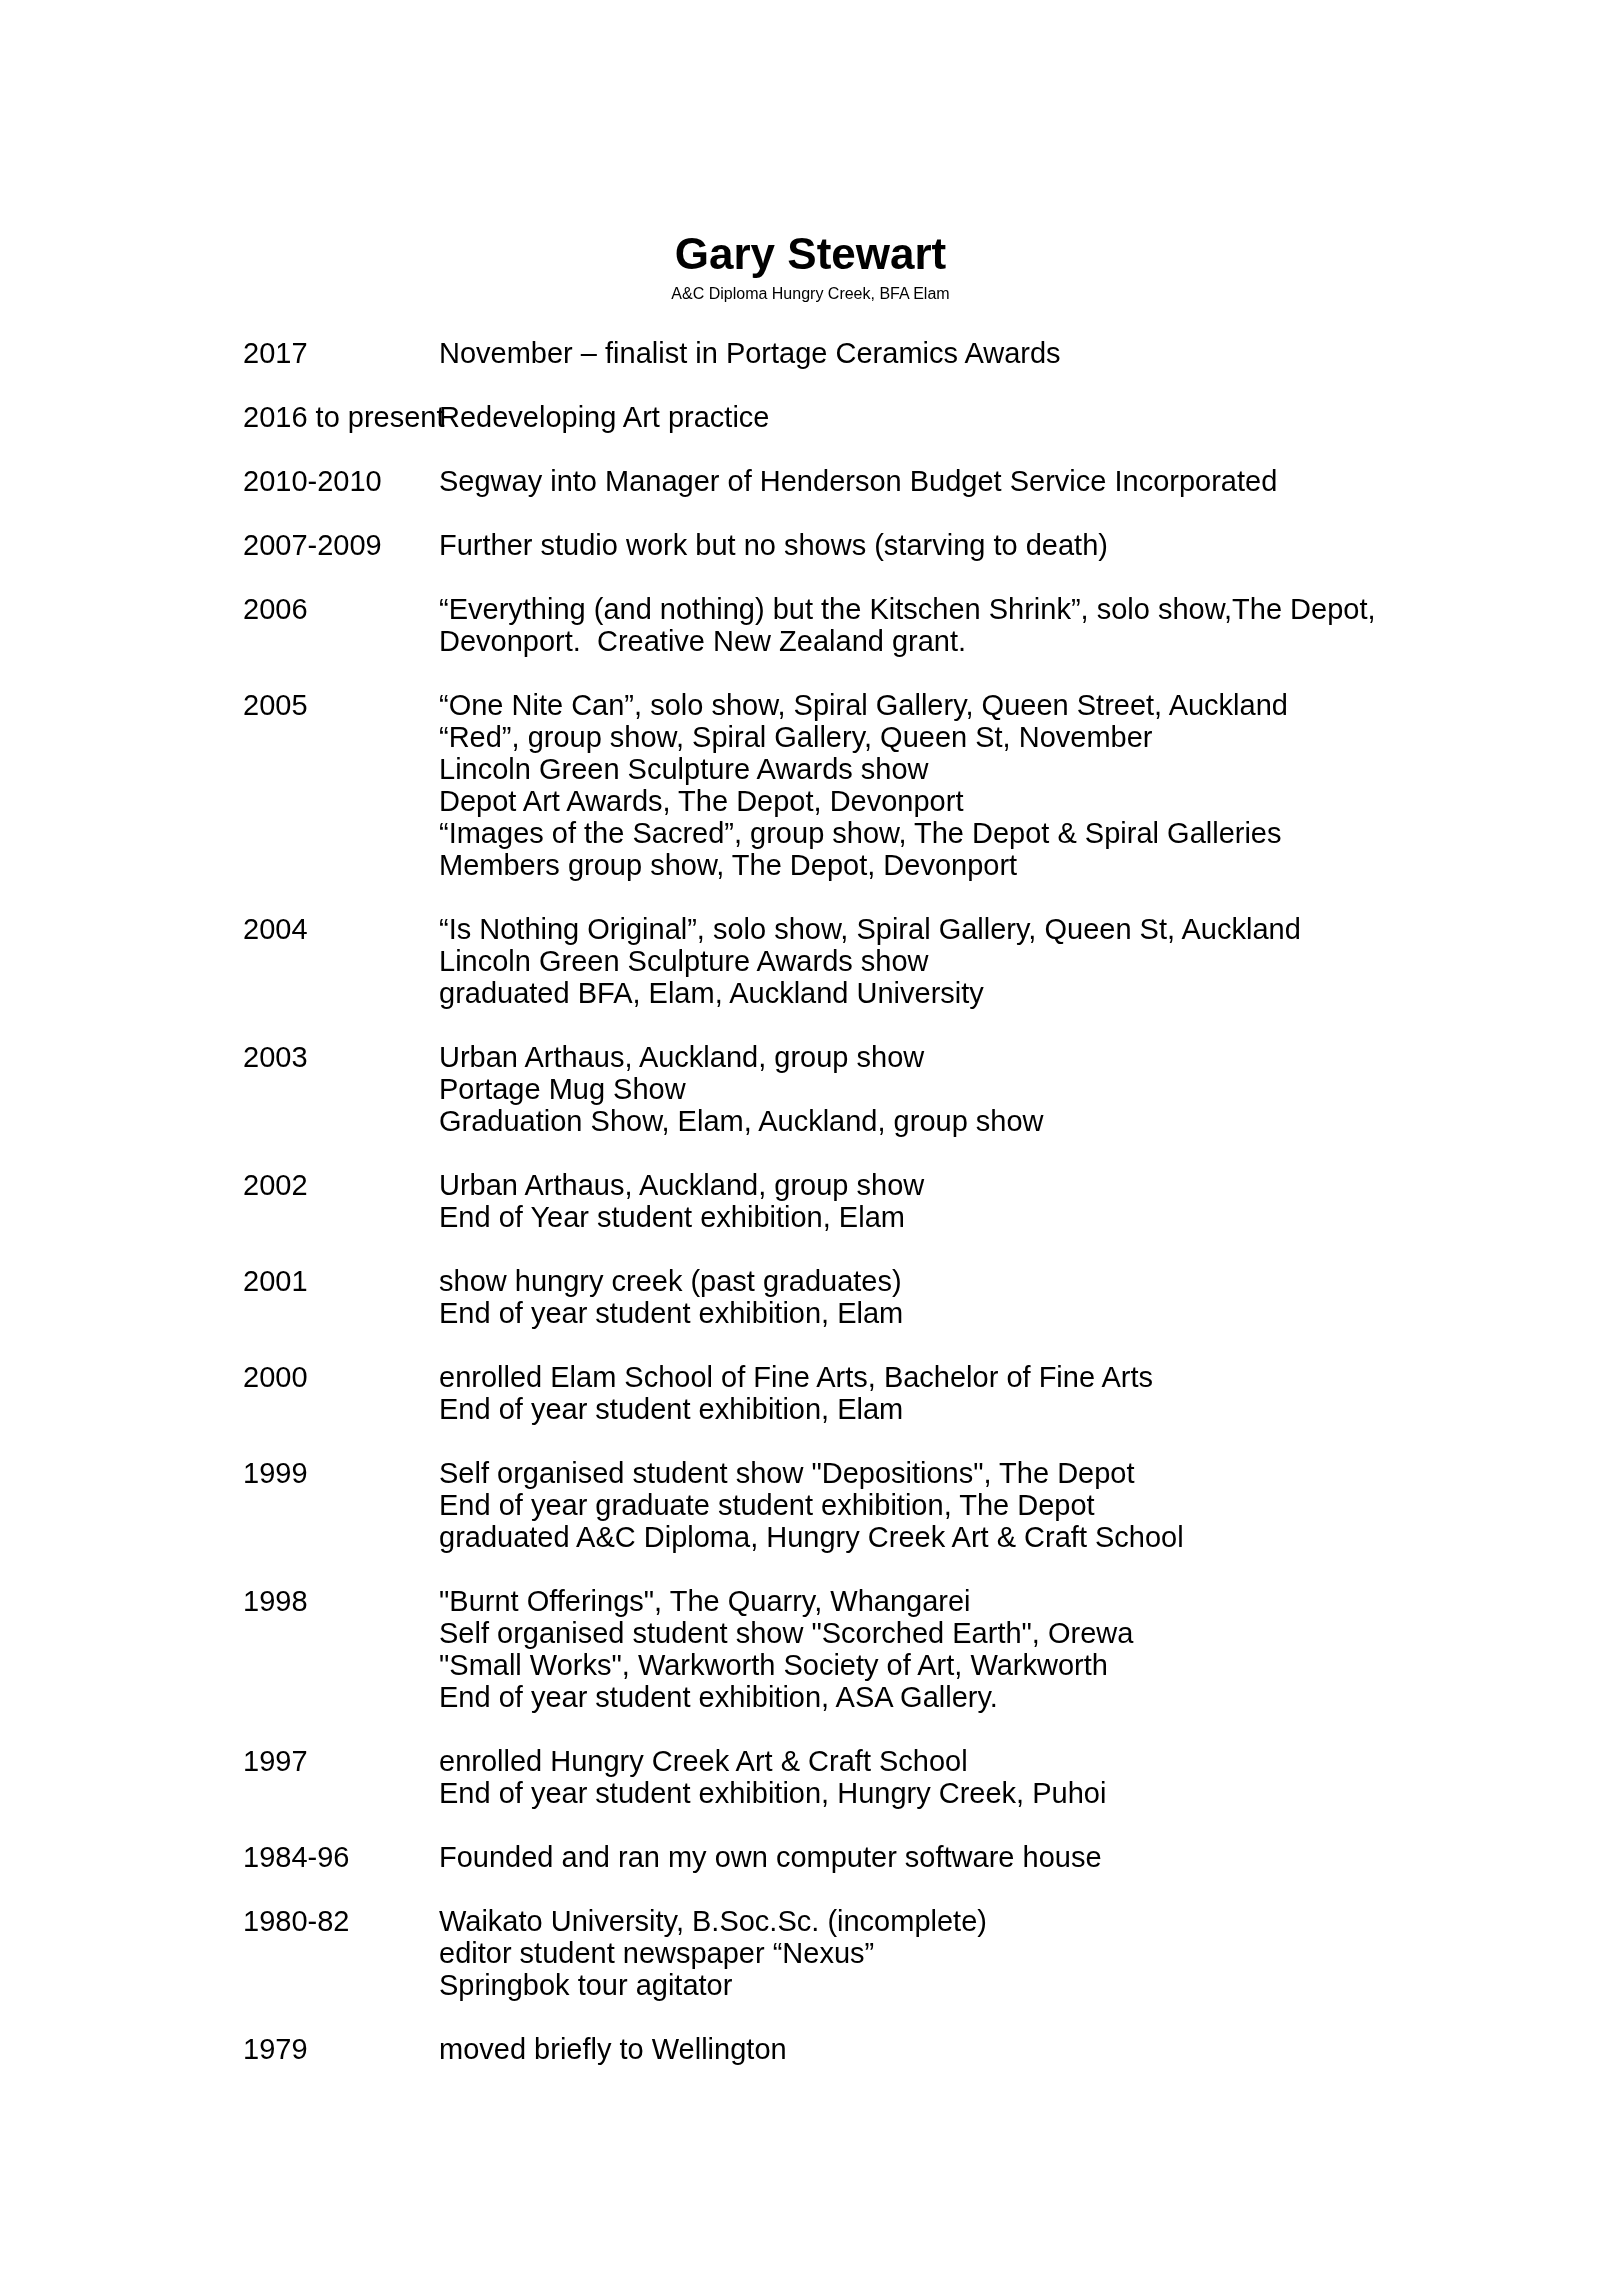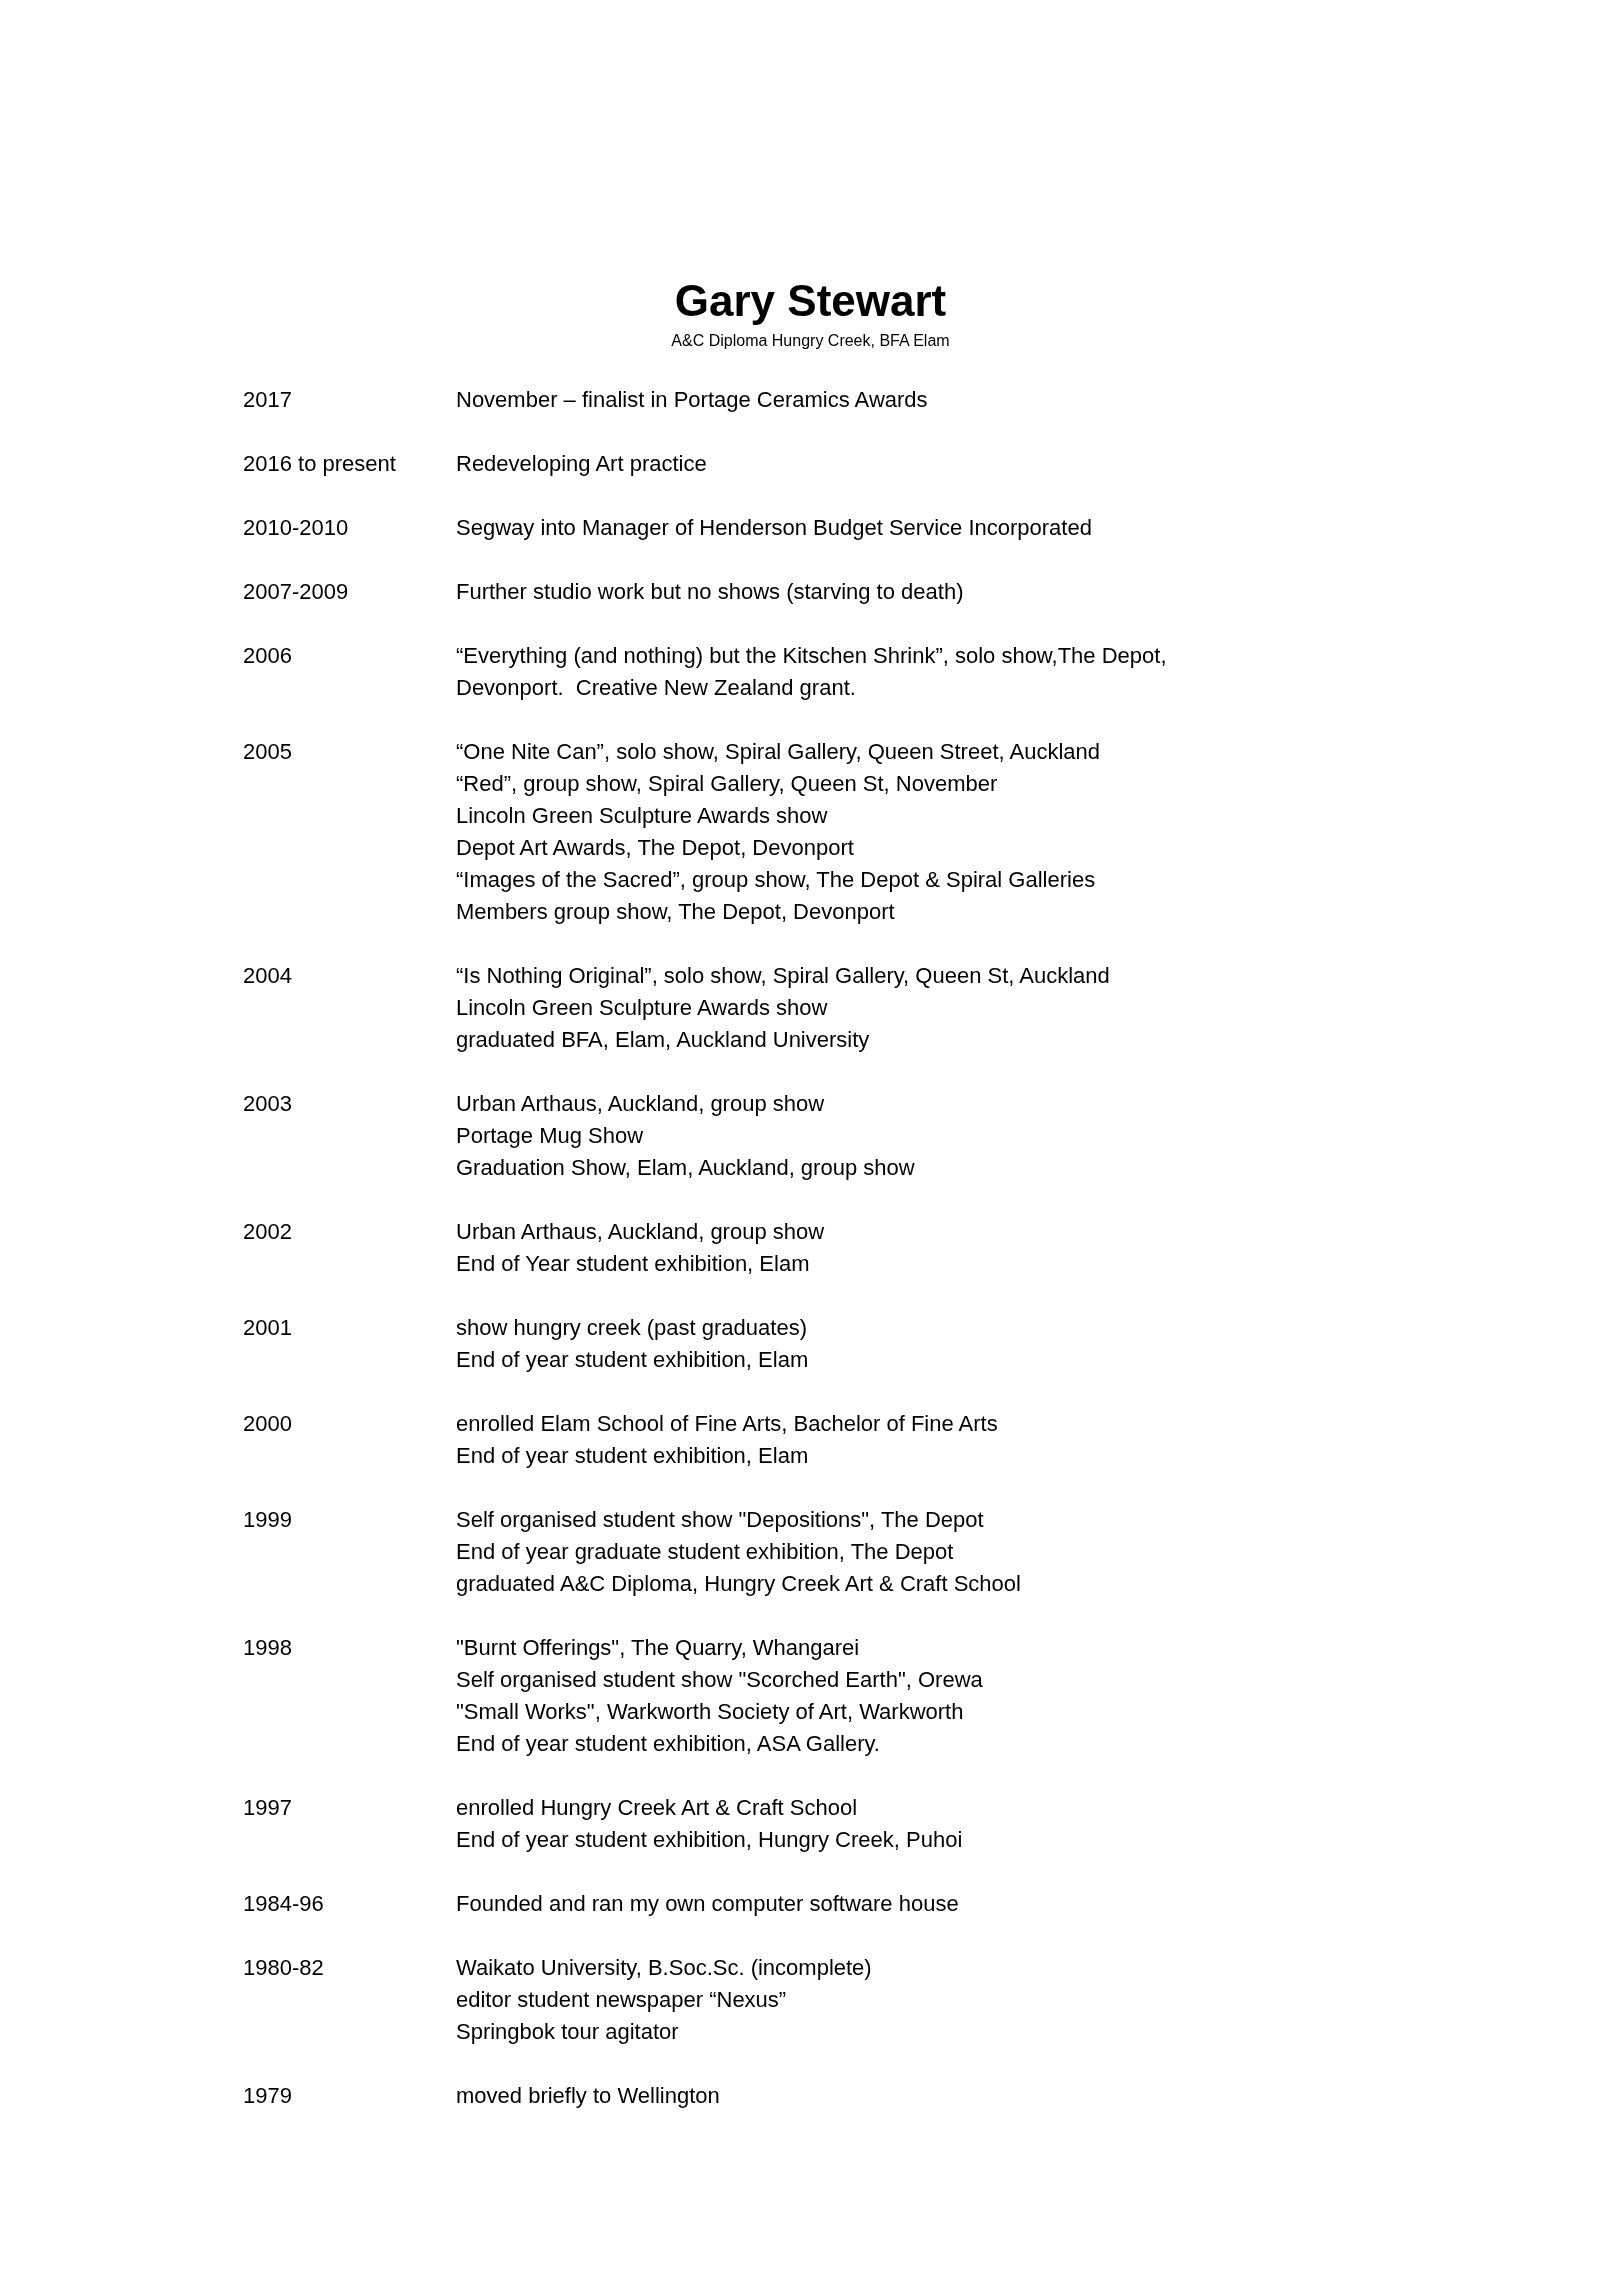--- a/index.html
+++ b/index.html
@@ -9,21 +9,20 @@
   }
   .page {
     position: relative;
     width: 1621px;
     height: 2078px;
     background: #ffffff;
     color: #000000;
     font-family: "Liberation Sans", "DejaVu Sans", sans-serif;
     box-sizing: border-box;
     overflow: hidden;
-    margin-top: 47px;
   }
   .header {
     position: absolute;
     top: 228px;
     left: 0;
     width: 100%;
     text-align: center;
   }
   .doc-title {
     margin: 0;
@@ -41,23 +40,22 @@
   .entries {
     position: absolute;
     top: 337px;
     left: 243px;
     width: 1333px;
   }
   .entry {
     display: flex;
     align-items: flex-start;
     margin-bottom: 32px;
-    font-size: 22px;
+    font-size: 29px;
     line-height: 32px;
-    gap: 17px;
   }
   .entry-year {
     flex: 0 0 196px;
     width: 196px;
     white-space: pre;
   }
   .entry-lines {
     flex: 1 1 auto;
     min-width: 0;
   }

